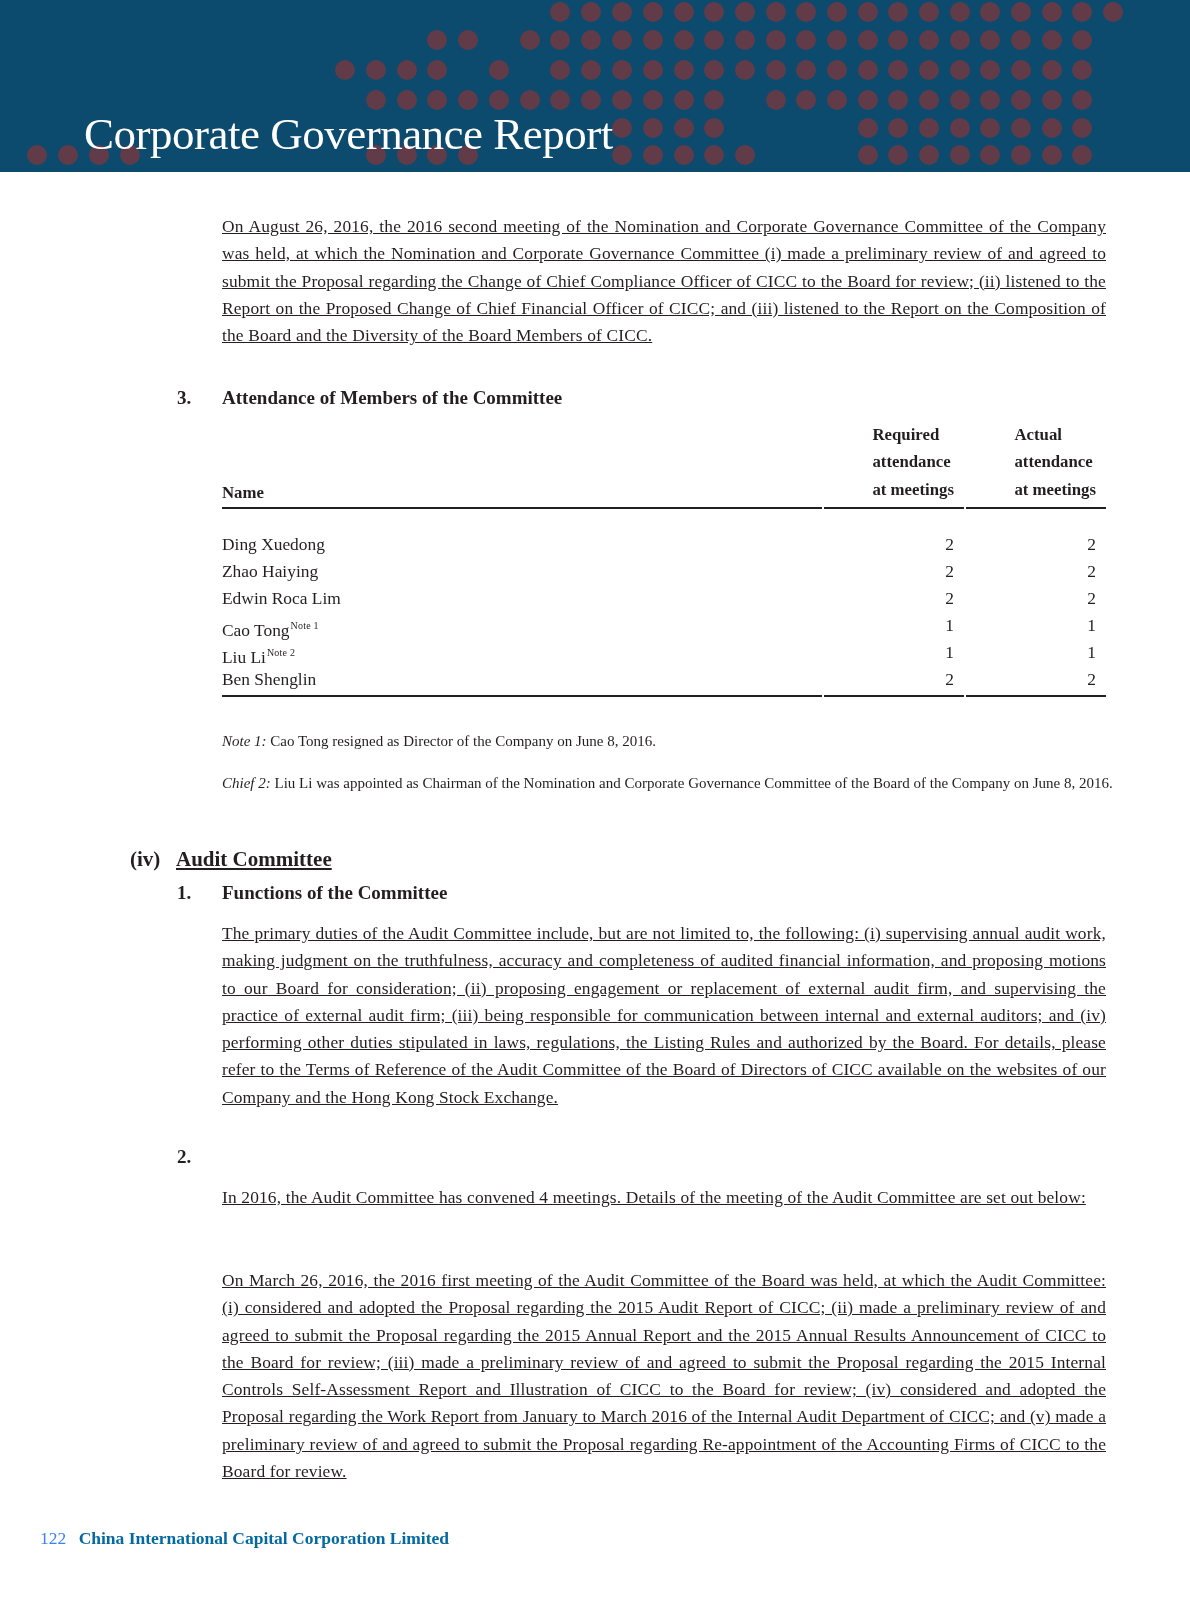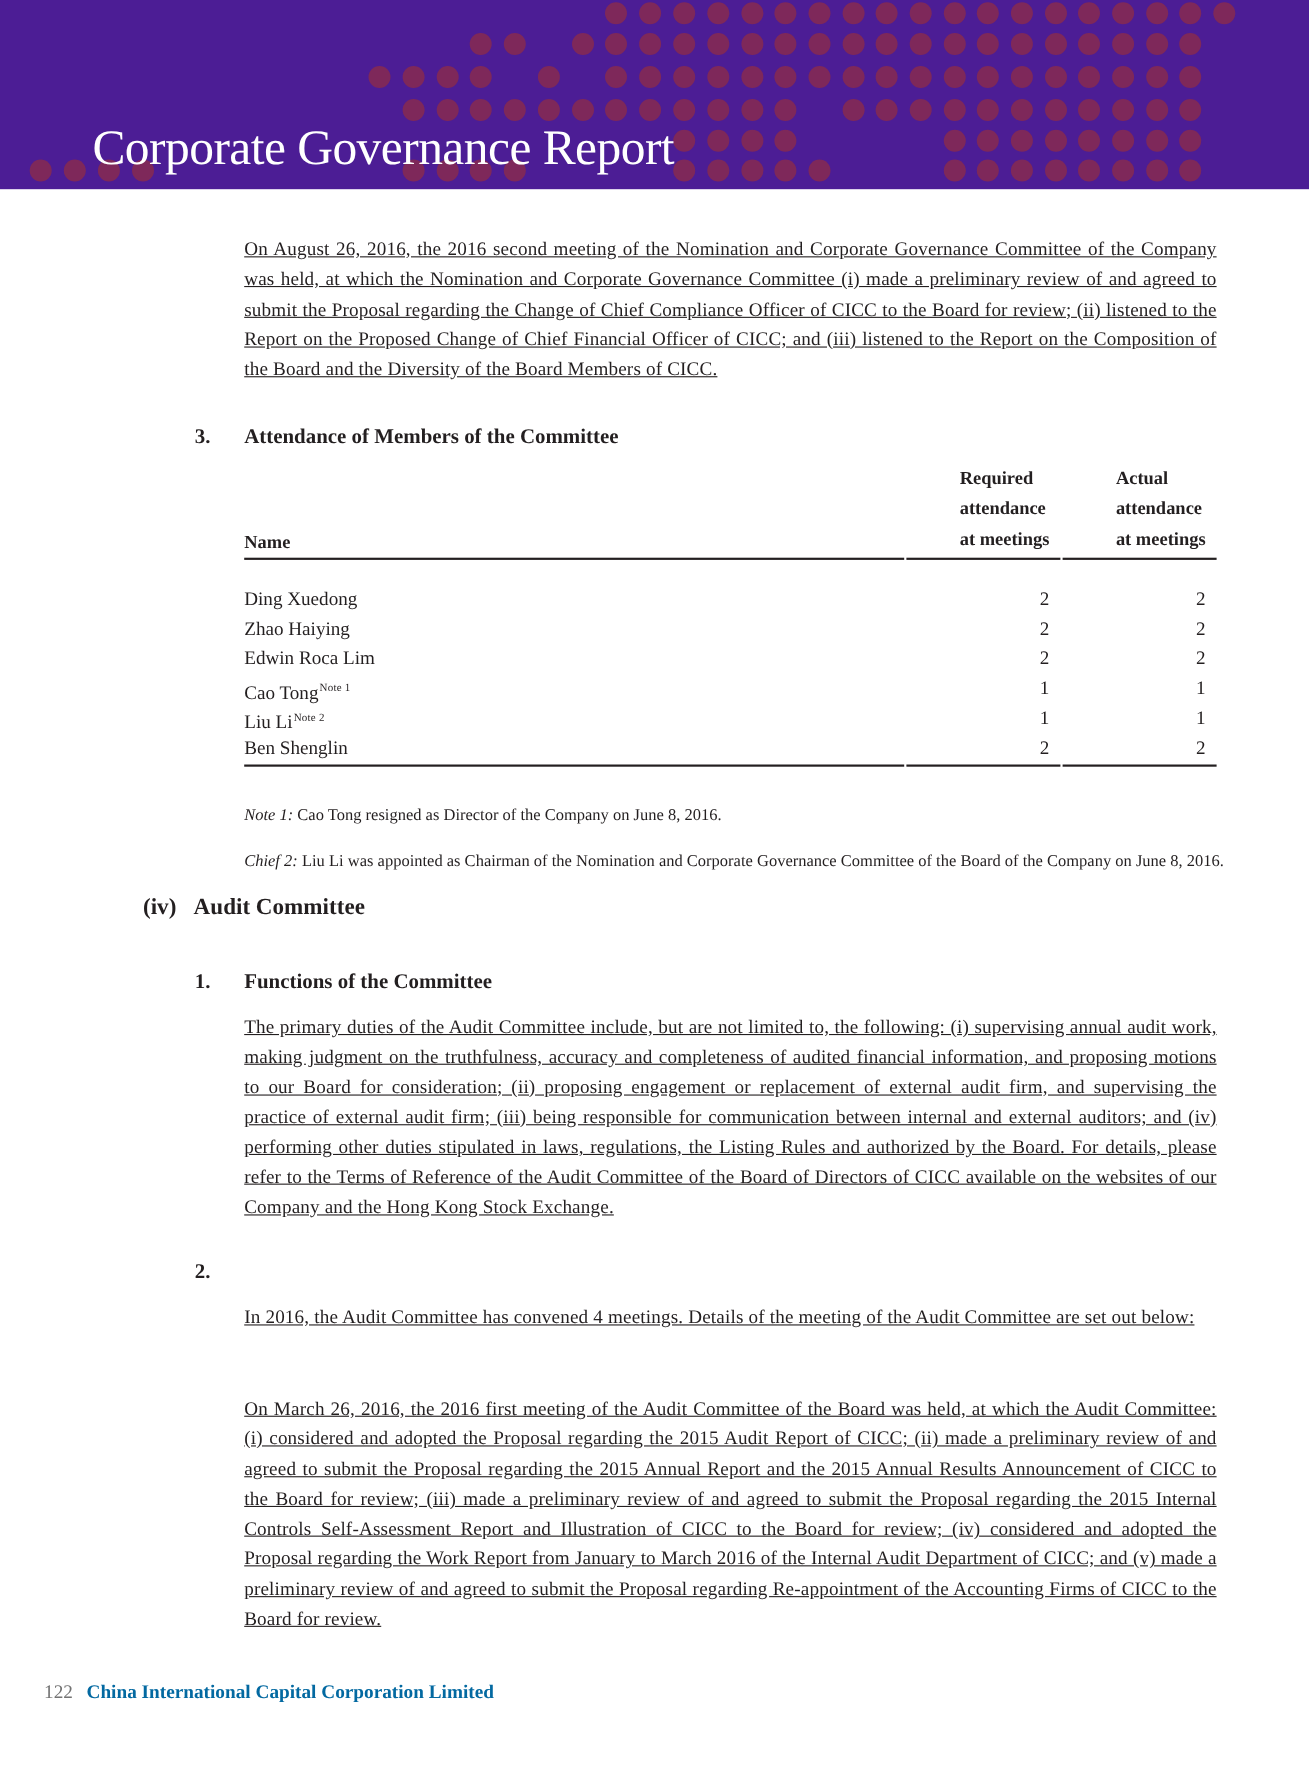--- a/index.html
+++ b/index.html
@@ -2,21 +2,21 @@
 <html><head>
 <meta charset="utf-8">
 <style>
   html, body { margin: 0; padding: 0; background: #ffffff; }
   body {
     width: 1190px; height: 1615px; position: relative; overflow: hidden;
     font-family: "Liberation Serif", "DejaVu Serif", serif; color: #231f20;
   }
   .banner {
     position: absolute; left: 0; top: 0; width: 1190px; height: 172px;
-    background: #4c1d95; overflow: hidden;
+    background: #0c4a6e; overflow: hidden;
   }
   .banner svg { position: absolute; left: 0; top: 0; }
   .banner-title {
     position: absolute; left: 84px; top: 104px;
     font-family: "Liberation Serif", "DejaVu Serif", serif;
     font-size: 45px; color: #ffffff; letter-spacing: -0.5px;
     line-height: 60px; white-space: nowrap;
   }
   .content { position: absolute; left: 0; top: 0; width: 1190px; }
   .para {
@@ -50,21 +50,21 @@
     position: absolute; left: 222px; width: 884px; font-size: 15px; line-height: 21px;
     text-align: justify;
   }
   .note .label { font-style: italic; }
   .note .body { }
   .note2 { padding-left: 56px; text-indent: -56px; }
   .footer {
     position: absolute; left: 40px; top: 1528px; font-size: 17.5px; color: #7a1410;
     white-space: nowrap;
   }
-  .footer .pg { color: #737373; margin-right: 8px; }
+  .footer .pg { color: #3b82f6; margin-right: 8px; }
   .footer .co { font-weight: bold; color: #0369a1; }
 </style>
 </head>
 <body>
 
 <div class="banner">
   <svg width="1190" height="172" xmlns="http://www.w3.org/2000/svg">
     <g fill="#a8322a" fill-opacity="0.55">
 
       <circle cx="560" cy="12" r="10"></circle>
@@ -262,21 +262,21 @@
 
   <div class="note" style="top:731px;">
     <span class="label">Note 1:</span>
     <span class="body">Cao Tong resigned as Director of the Company on June 8, 2016.</span>
   </div>
   <div class="note note2" style="top:773px;">
     <span class="label">Chief 2:</span>
     <span class="body">Liu Li was appointed as Chairman of the Nomination and Corporate Governance Committee of the Board of the Company on June 8, 2016.</span>
   </div>
 
-  <div class="heading h-big" style="left:176px; top:812px;">
+  <div class="heading h-big" style="left:176px; top:847px;text-decoration:underline;">
     <span class="num" style="left:-46px;">(iv)</span>
     <span>Audit Committee</span>
   </div>
 
   <div class="heading" style="left:222px; top:881px;">
     <span class="num">1.</span>
     <span>Functions of the Committee</span>
   </div>
 
   <p class="para" style="top:920px; margin:0;">The primary duties of the Audit Committee include, but are not limited to, the following: (i) supervising annual audit work, making judgment on the truthfulness, accuracy and completeness of audited financial information, and proposing motions to our Board for consideration; (ii) proposing engagement or replacement of external audit firm, and supervising the practice of external audit firm; (iii) being responsible for communication between internal and external auditors; and (iv) performing other duties stipulated in laws, regulations, the Listing Rules and authorized by the Board. For details, please refer to the Terms of Reference of the Audit Committee of the Board of Directors of CICC available on the websites of our Company and the Hong Kong Stock Exchange.</p>

